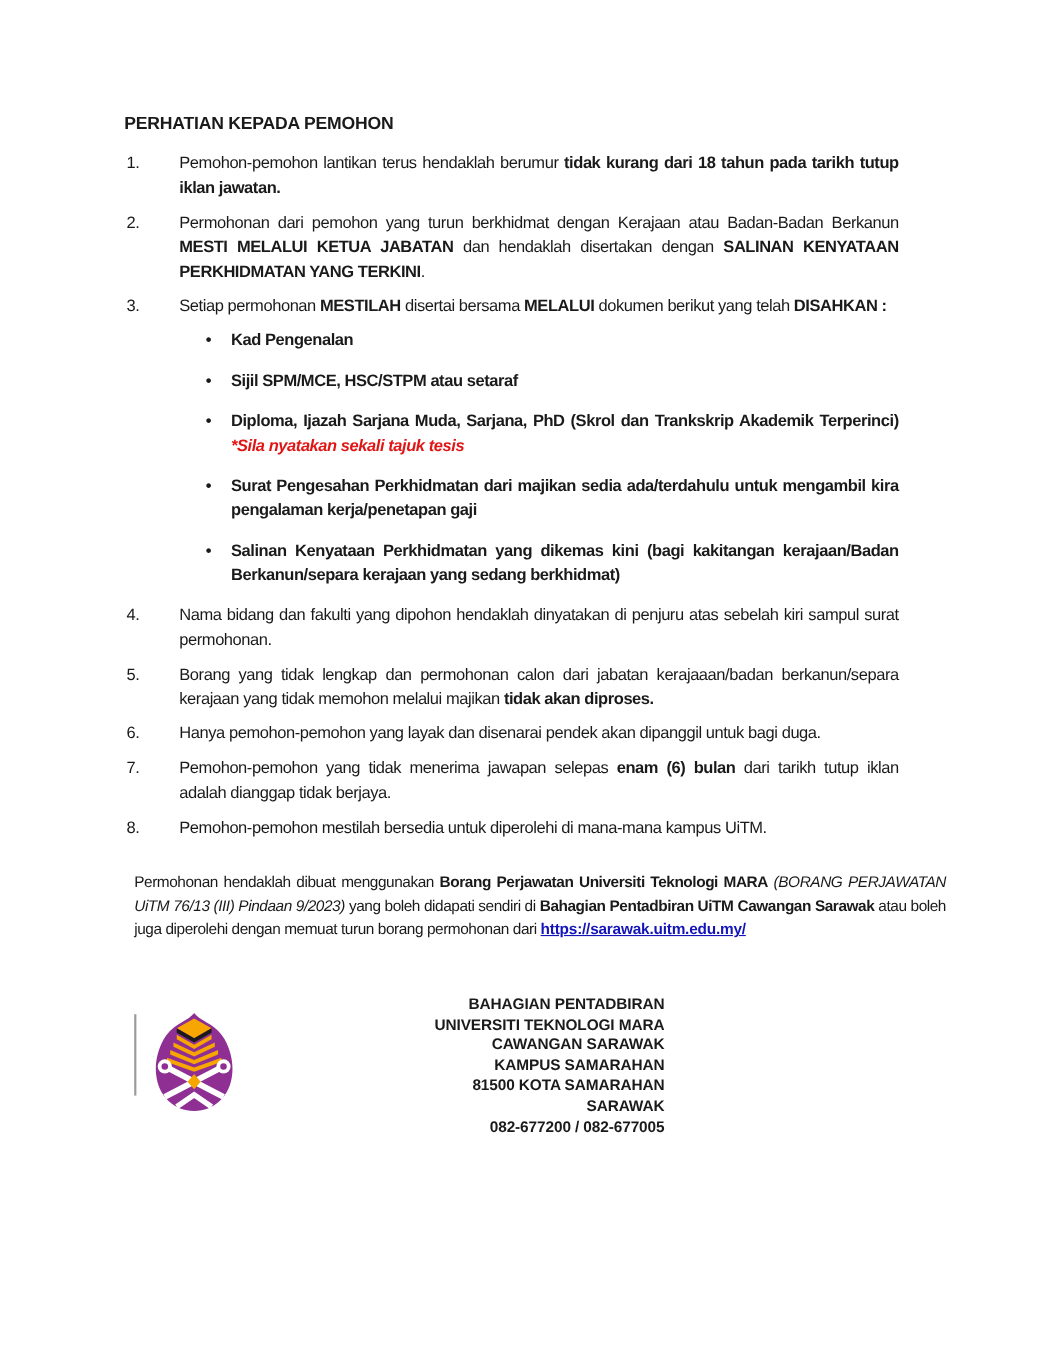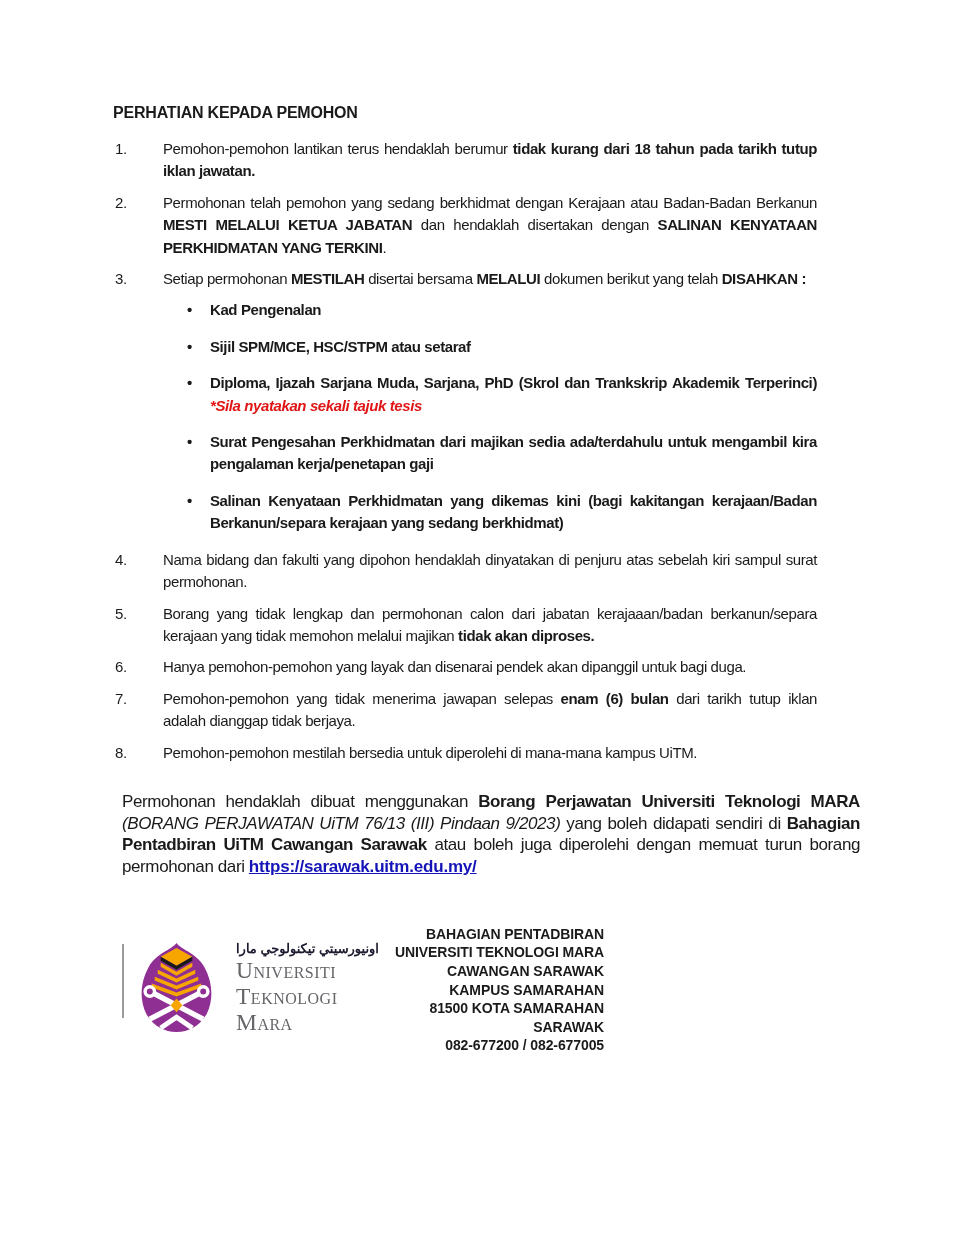--- a/index.html
+++ b/index.html
@@ -20,21 +20,21 @@
   .b-row{display:flex;margin-bottom:14px;}
   .b-marker{width:23px;flex-shrink:0;font-weight:bold;}
   .b-txt{flex:1;text-align:justify;font-weight:bold;}
 
   .seg-r{font-weight:normal;}
   .seg-b{font-weight:bold;}
   .seg-i{font-style:italic;}
   .seg-red{color:var(--red_note);font-weight:bold;font-style:italic;}
 
   .section-title{margin:36px 0 0 122px;font-size:16px;font-weight:bold;letter-spacing:-0.2px;}
-  .app-paragraph{margin:27px 0 0 122px;width:738px;font-size:17px;line-height:21.7px;
+  .app-paragraph{margin:27px 0 0 122px;width:738px;font-size:14px;line-height:21.7px;
     letter-spacing:-0.4px;text-align:justify;}
   .app-link{color:var(--link_blue);font-weight:bold;text-decoration:underline;letter-spacing:-0.2px;}
 
   .footer{margin:46px 0 0 122px;display:flex;align-items:flex-start;}
   .logo-block{display:flex;width:273px;margin-top:17px;flex-shrink:0;}
   .logo-rule{width:2px;height:74px;background:#9b9b9b;margin:3px 9px 0 0;flex-shrink:0;}
   .logo-emblem{width:87px;height:93px;flex-shrink:0;}
   .emb-purple{fill:var(--logo_purple);}
   .emb-gold{fill:var(--logo_gold);}
   .emb-black{fill:#1a1a1a;}
@@ -56,21 +56,21 @@
 
     <div class="notice-list">
 
       <div class="n-row">
         <div class="n-num">1.</div>
         <div class="n-txt"><span class="seg-r">Pemohon-pemohon lantikan terus hendaklah berumur </span><span class="seg-b">tidak kurang dari 18 tahun pada tarikh tutup iklan jawatan.</span></div>
       </div>
 
       <div class="n-row">
         <div class="n-num">2.</div>
-        <div class="n-txt"><span class="seg-r">Permohonan telah pemohon yang sedang berkhidmat dengan Kerajaan atau Badan-Badan Berkanun </span><span class="seg-b">MESTI MELALUI KETUA JABATAN</span><span class="seg-r"> dan hendaklah disertakan dengan </span><span class="seg-b">SALINAN KENYATAAN PERKHIDMATAN YANG TERKINI</span><span class="seg-r">.</span></div>
+        <div class="n-txt"><span class="seg-r">Permohonan dari pemohon yang turun berkhidmat dengan Kerajaan atau Badan-Badan Berkanun </span><span class="seg-b">MESTI MELALUI KETUA JABATAN</span><span class="seg-r"> dan hendaklah disertakan dengan </span><span class="seg-b">SALINAN KENYATAAN PERKHIDMATAN YANG TERKINI</span><span class="seg-r">.</span></div>
       </div>
 
       <div class="n-row">
         <div class="n-num">3.</div>
         <div class="n-txt"><span class="seg-r">Setiap permohonan </span><span class="seg-b">MESTILAH</span><span class="seg-r"> disertai bersama </span><span class="seg-b">MELALUI</span><span class="seg-r"> dokumen berikut yang telah </span><span class="seg-b">DISAHKAN :</span></div>
       </div>
 
       <div class="sub-list">
         <div class="b-row">
           <div class="b-marker">•</div>
@@ -137,26 +137,20 @@
           <polygon class="emb-gold" points="19,43 44,52 69,43 69,47 44,56 19,47"></polygon>
           <path class="emb-wstroke" d="M17 51 L71 79" stroke-width="5.5"></path>
           <path class="emb-wstroke" d="M71 51 L17 79" stroke-width="5.5"></path>
           <circle class="emb-white" cx="17" cy="51" r="6.5"></circle>
           <circle class="emb-purple" cx="17" cy="51" r="3"></circle>
           <circle class="emb-white" cx="71" cy="51" r="6.5"></circle>
           <circle class="emb-purple" cx="71" cy="51" r="3"></circle>
           <polygon class="emb-gold" points="44,58 50,65 44,72 38,65"></polygon>
           <path class="emb-wstroke" d="M28 88 L44 77 L60 88" stroke-width="5"></path>
         </svg>
-        <div class="logo-text">
-          <div class="logo-jawi" dir="rtl">اونيورسيتي تيكنولوجي مارا</div>
-          <div class="logo-wordmark">Universiti</div>
-          <div class="logo-wordmark">Teknologi</div>
-          <div class="logo-wordmark">Mara</div>
-        </div>
       </div>
       <div class="address">
         <div>BAHAGIAN PENTADBIRAN</div>
         <div>UNIVERSITI TEKNOLOGI MARA</div>
         <div>CAWANGAN SARAWAK</div>
         <div>KAMPUS SAMARAHAN</div>
         <div>81500 KOTA SAMARAHAN</div>
         <div>SARAWAK</div>
         <div>082-677200 / 082-677005</div>
       </div>

